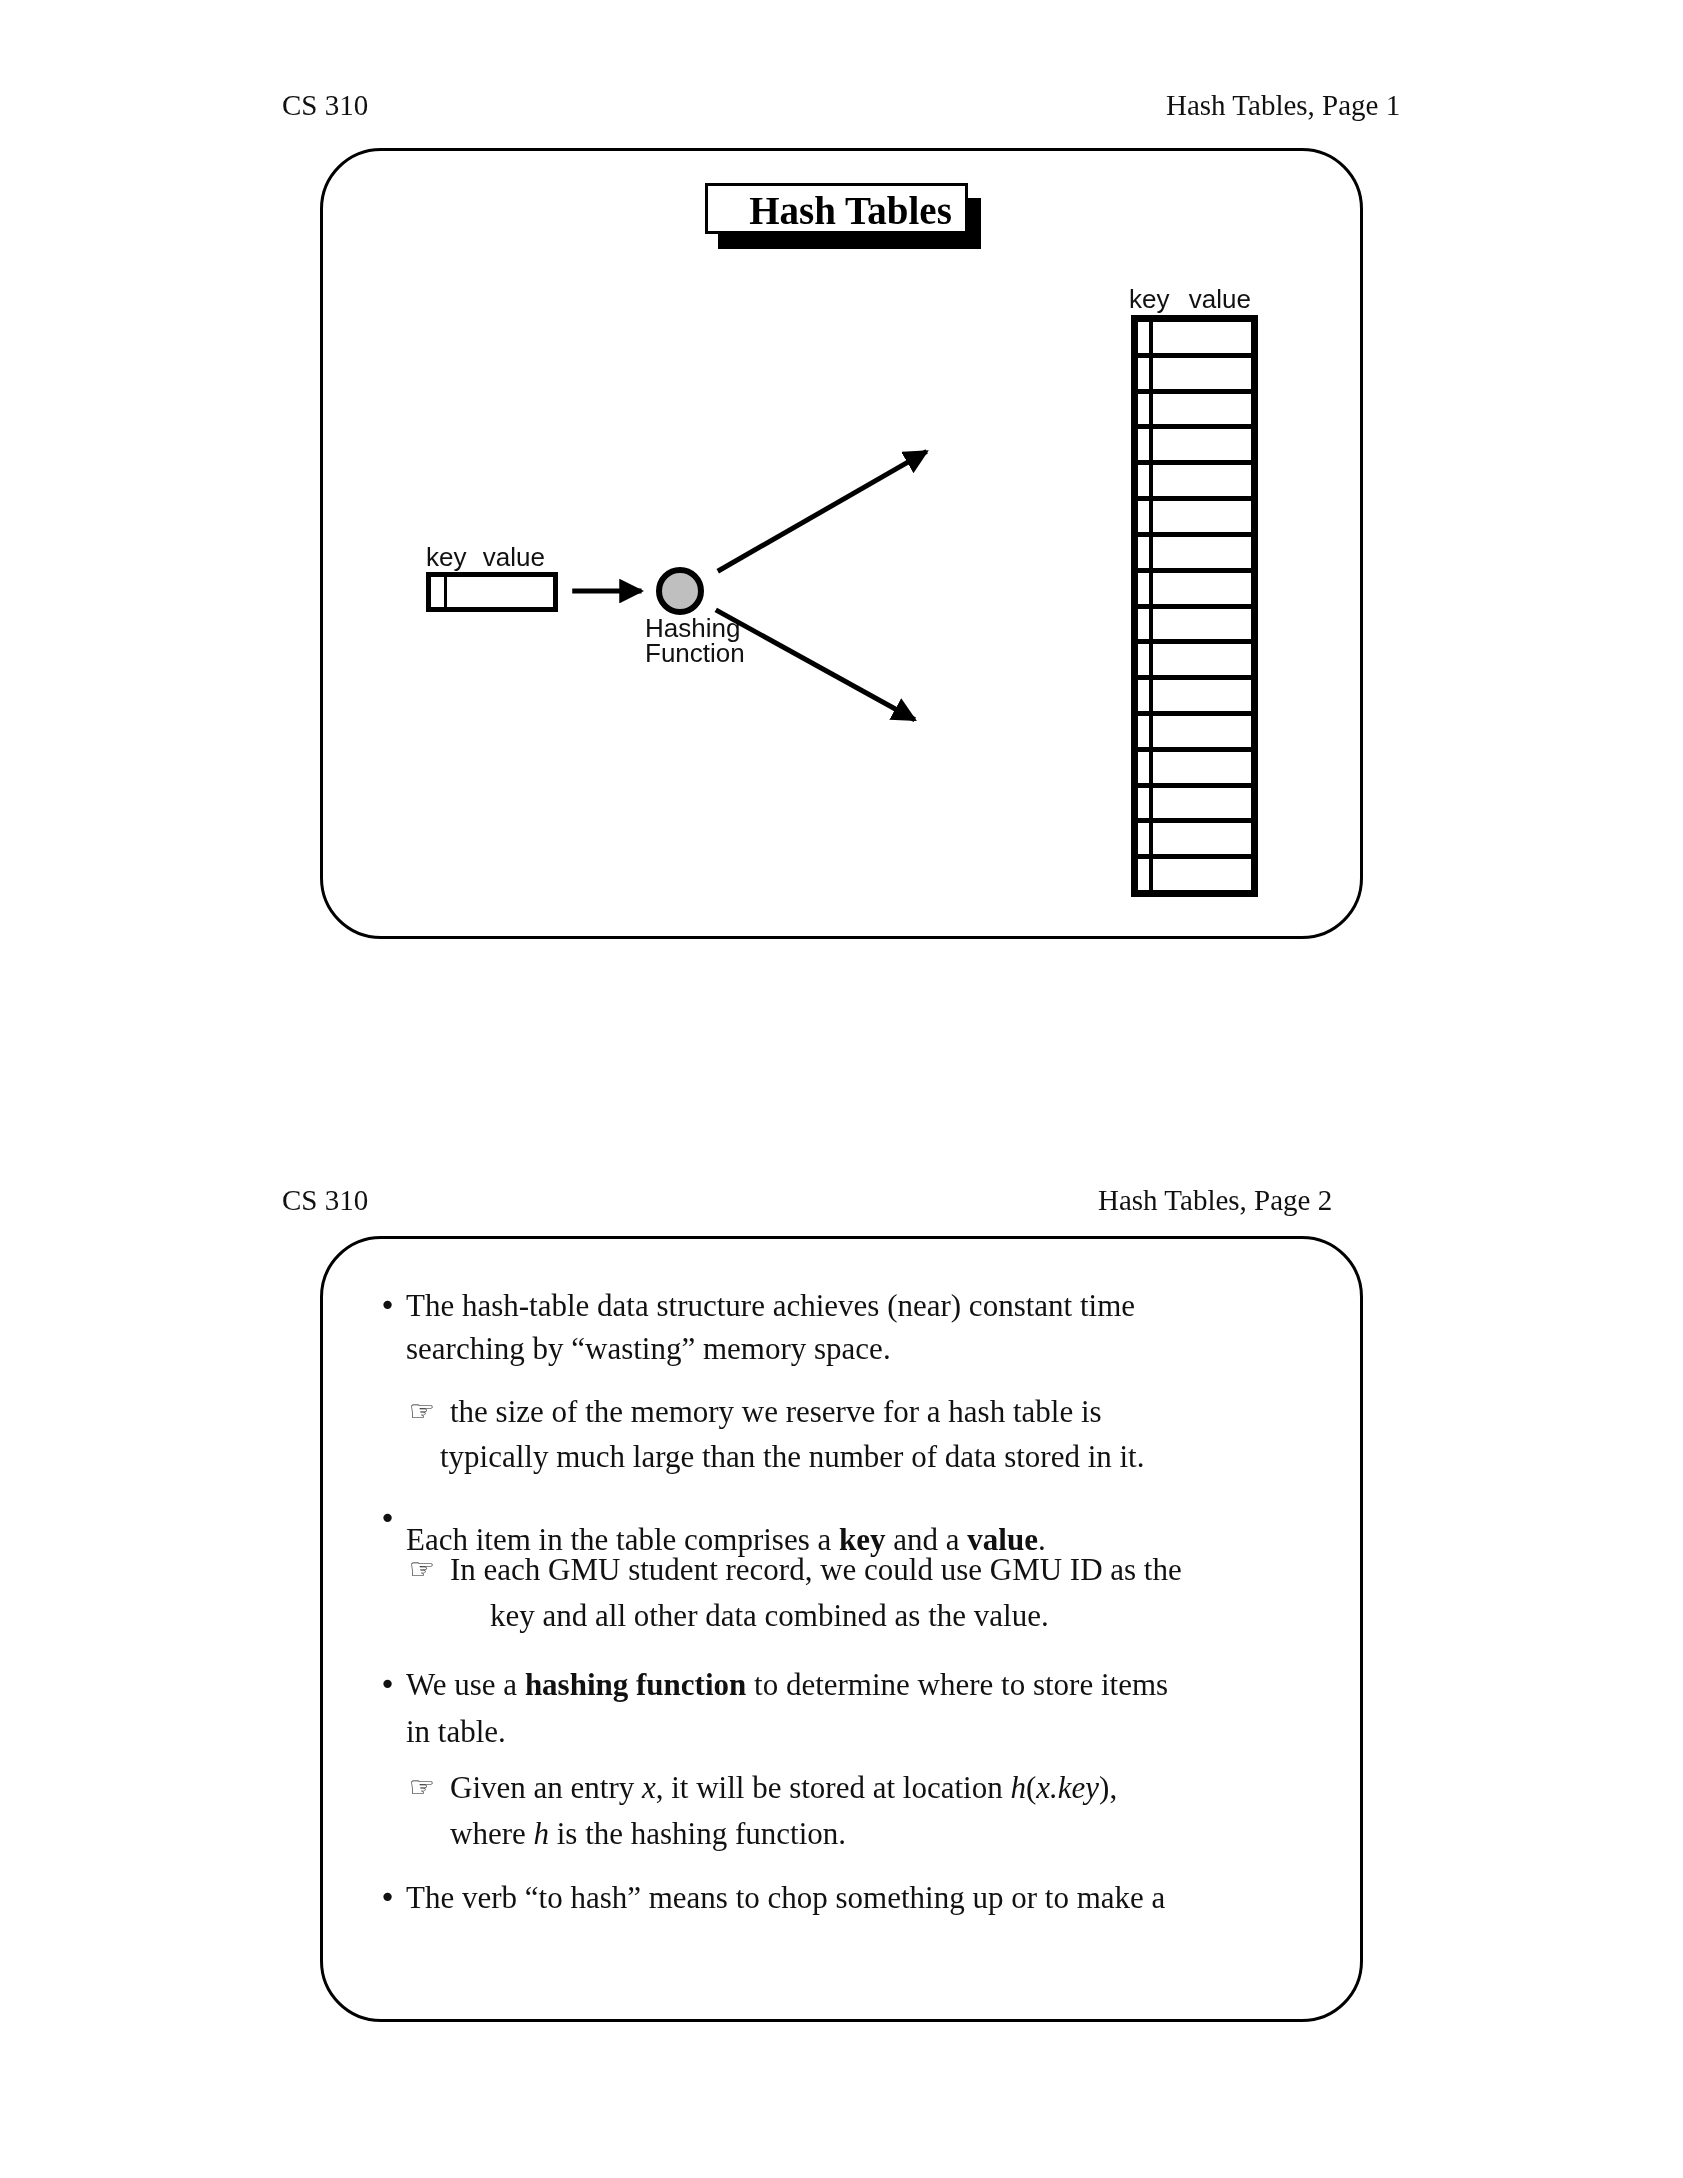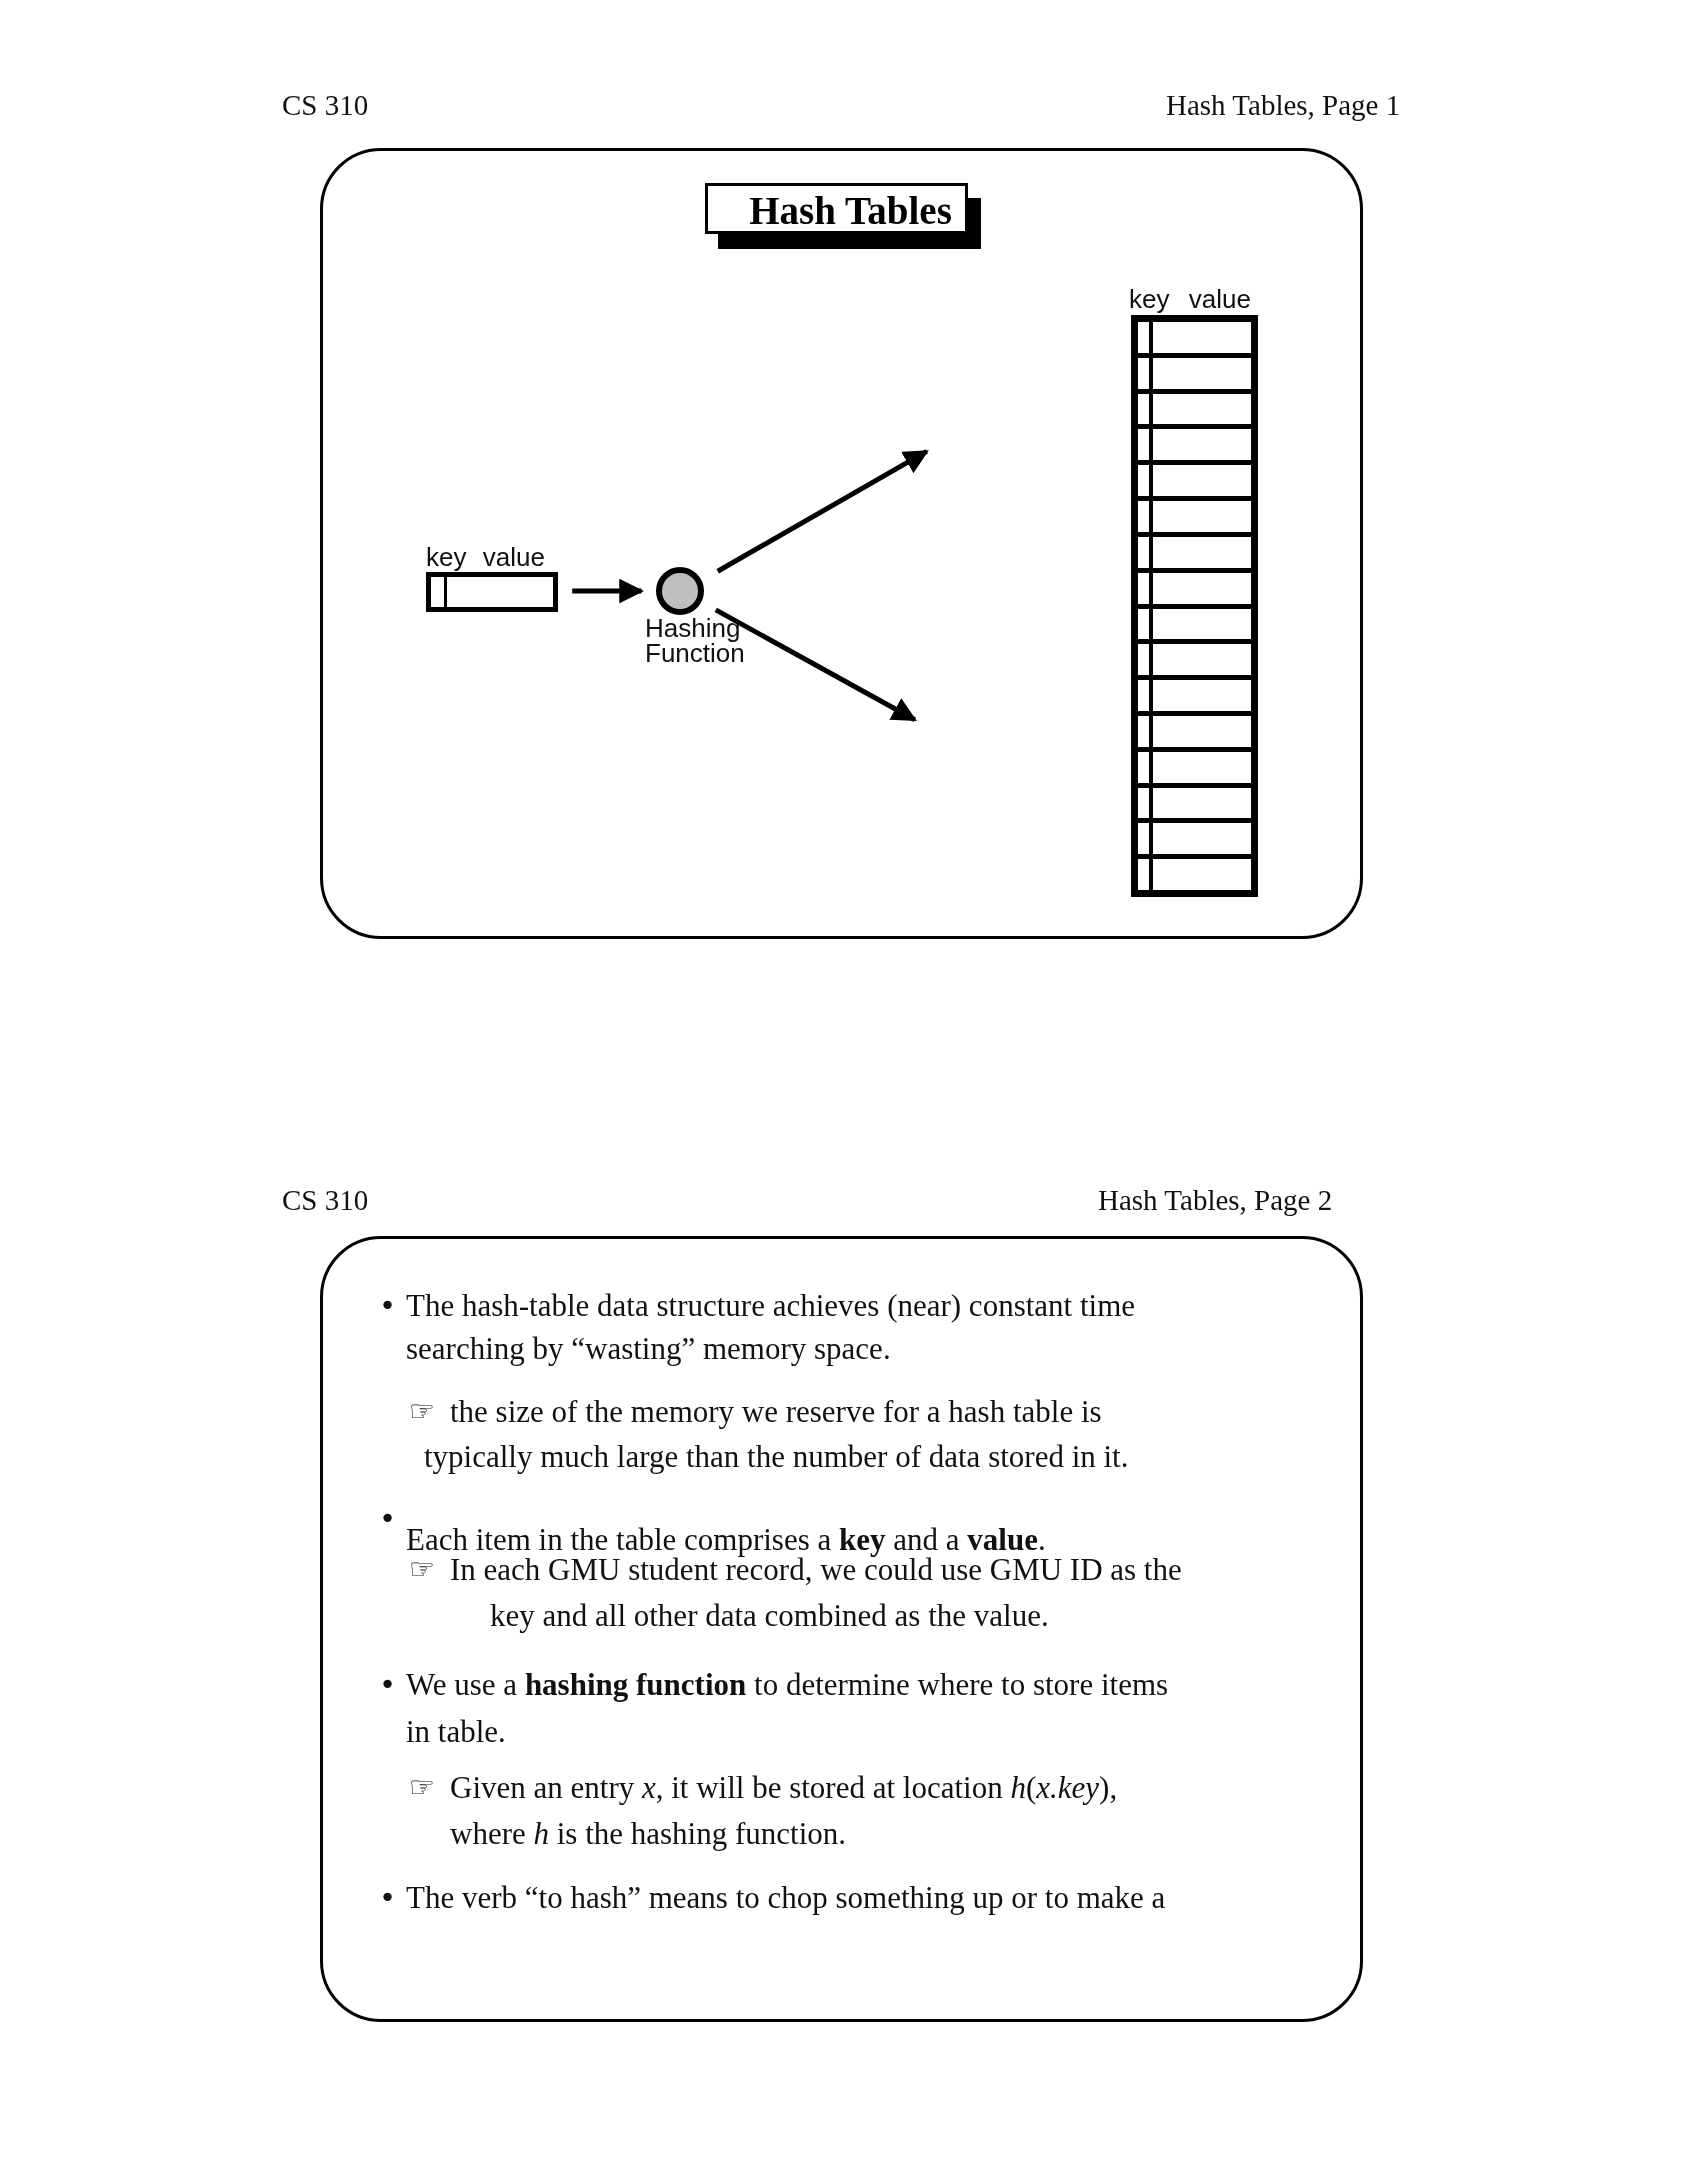--- a/index.html
+++ b/index.html
@@ -91,21 +91,21 @@
   <div class="abs hdr" style="left:1098px;top:1184px;">Hash Tables, Page 2</div>
 
   <div class="slide" style="left:320px;top:1236px;width:1043px;height:786px;"></div>
 
   <span class="mk" style="left:379px;top:1288px;">•</span>
   <div class="ln" style="left:406px;top:1288px;">The hash-table data structure achieves (near) constant time</div>
   <div class="ln" style="left:406px;top:1331px;">searching by “wasting” memory space.</div>
 
   <span class="mk" style="left:409px;top:1394px;">☞</span>
   <div class="ln" style="left:450px;top:1394px;">the size of the memory we reserve for a hash table is</div>
-  <div class="ln" style="left:424px;top:1439px;">typically much large than the number of data stored in it.</div>
+  <div class="ln" style="left:440px;top:1439px;">typically much large than the number of data stored in it.</div>
 
   <span class="mk" style="left:379px;top:1501px;">•</span>
   <div class="ln" style="left:406px;top:1501px;margin-top:21px;"><span>Each item in the table comprises a </span><b>key</b><span> and a </span><b>value</b><span>.</span></div>
 
   <span class="mk" style="left:409px;top:1552px;">☞</span>
   <div class="ln" style="left:450px;top:1552px;">In each GMU student record, we could use GMU ID as the</div>
   <div class="ln" style="left:450px;top:1598px;margin-left:40px;">key and all other data combined as the value.</div>
 
   <span class="mk" style="left:379px;top:1667px;">•</span>
   <div class="ln" style="left:406px;top:1667px;"><span>We use a </span><b>hashing function</b><span> to determine where to store items</span></div>

